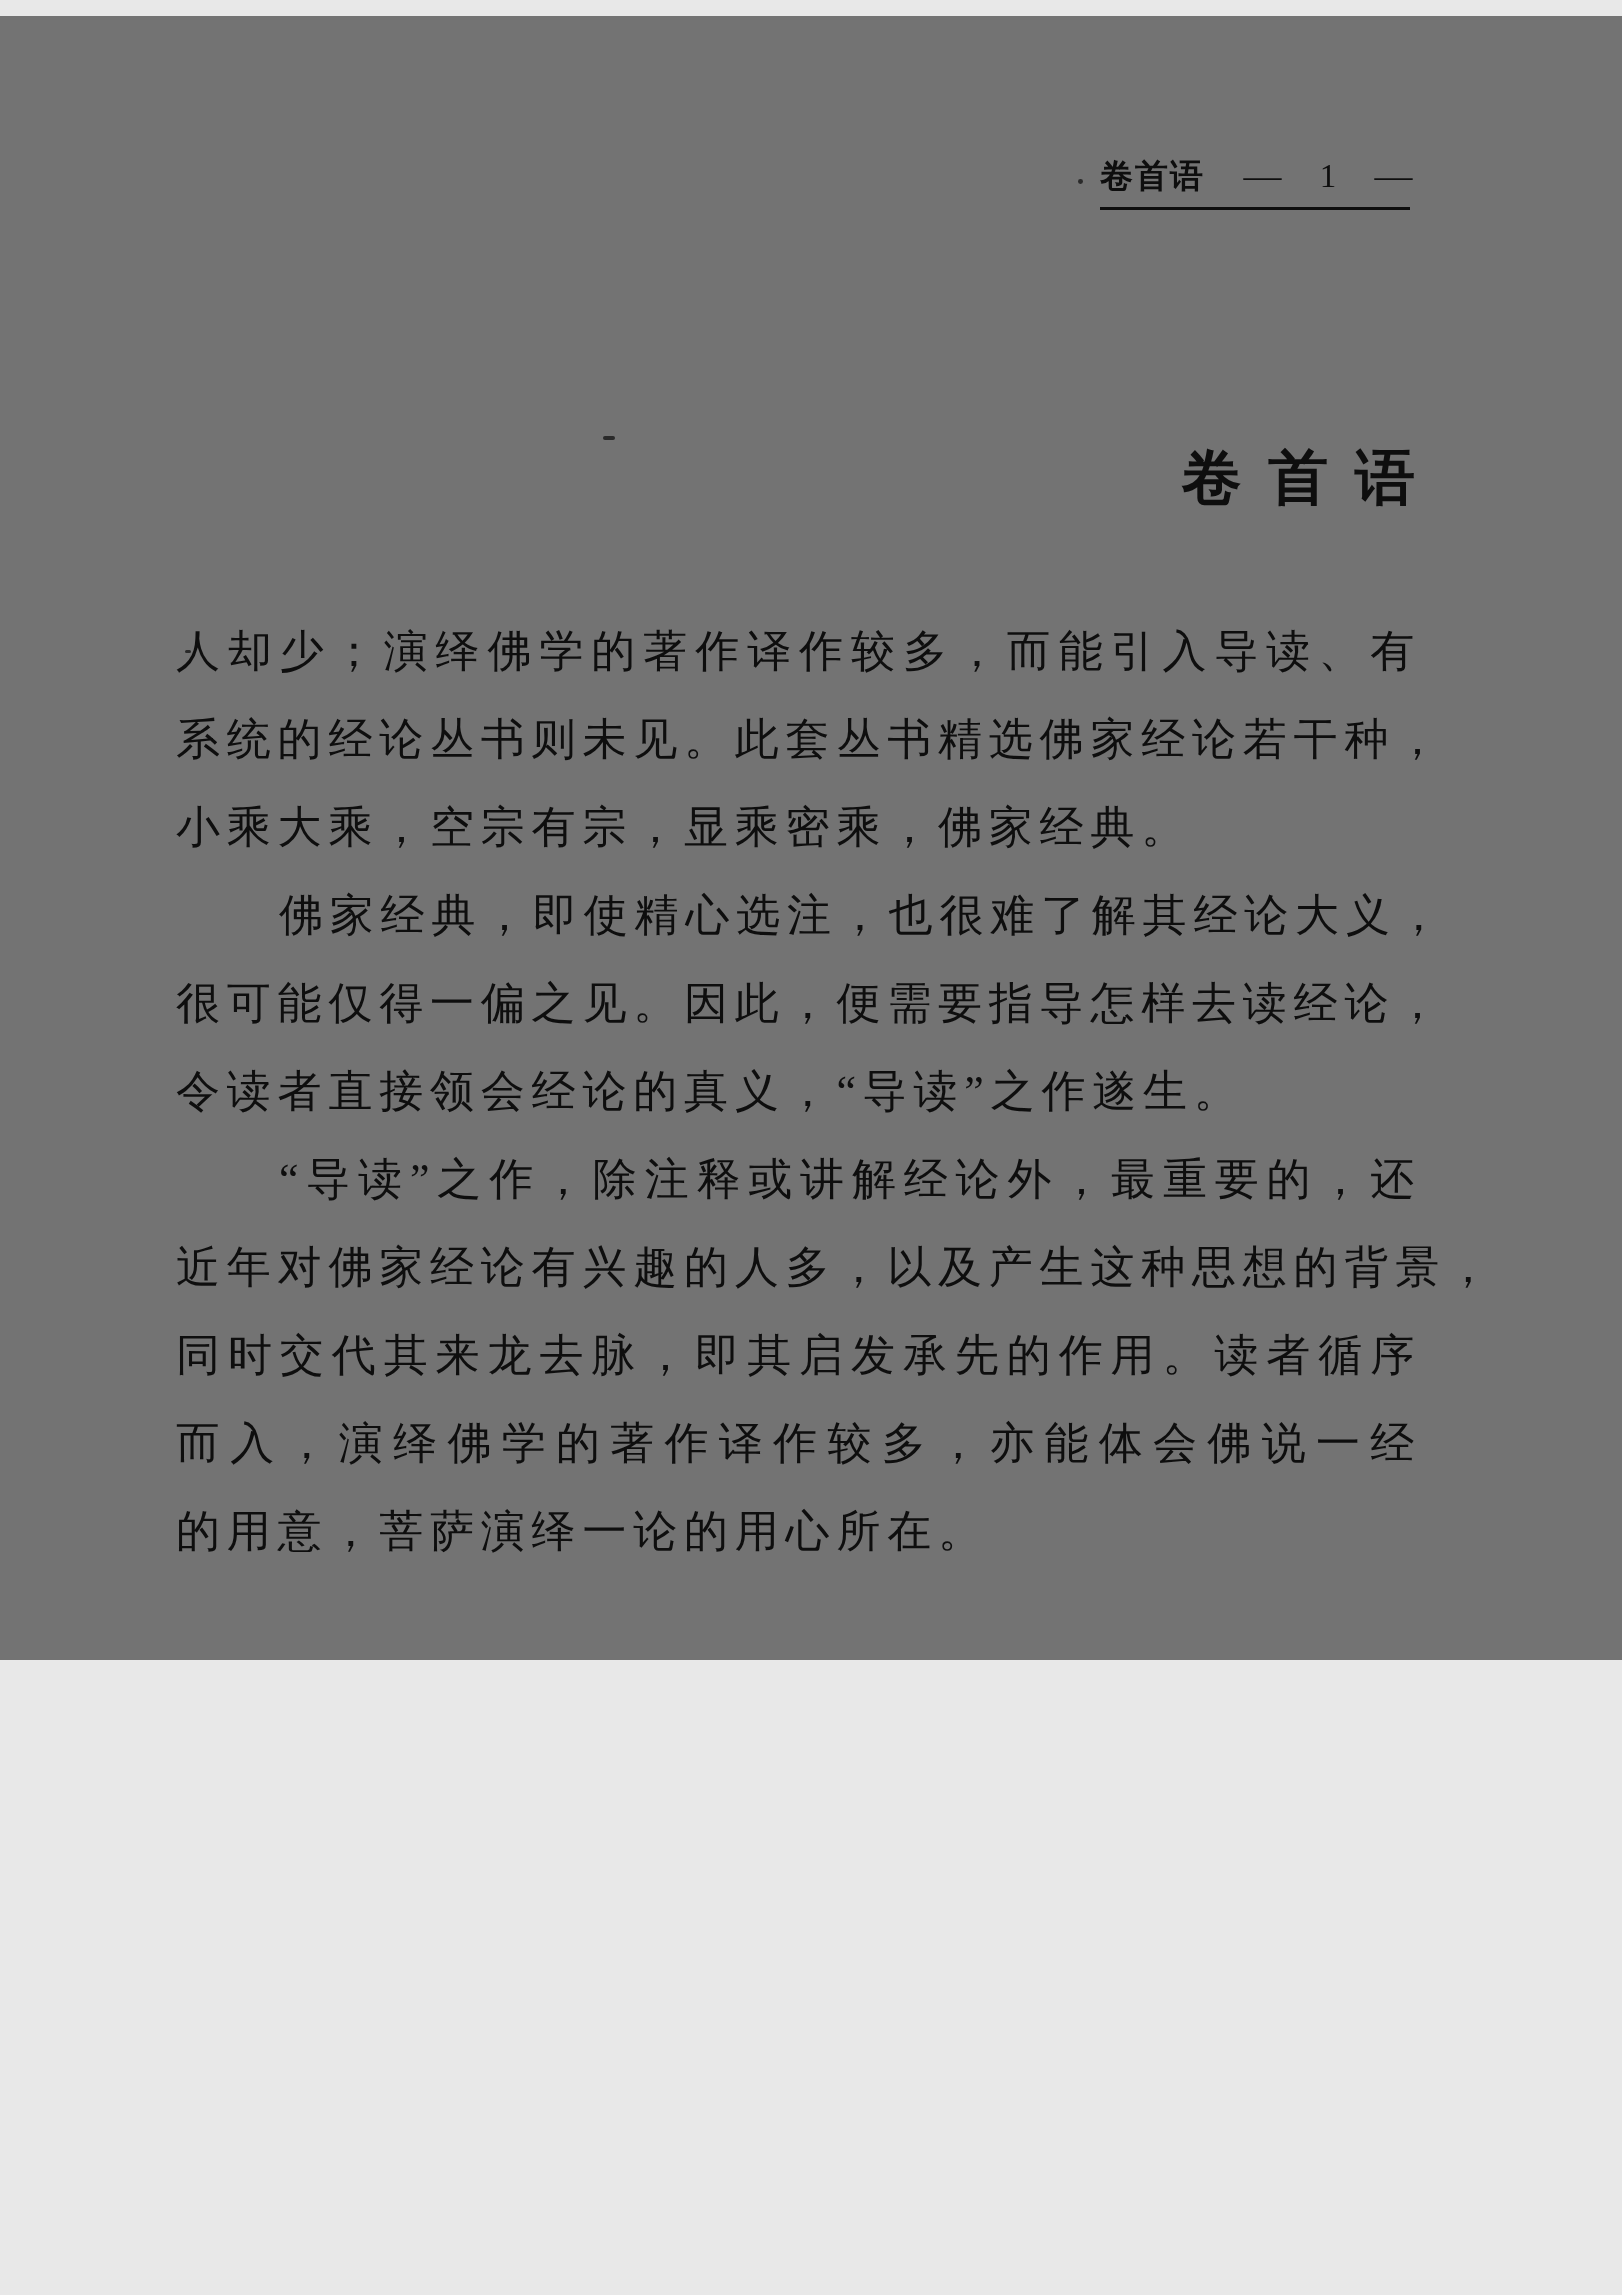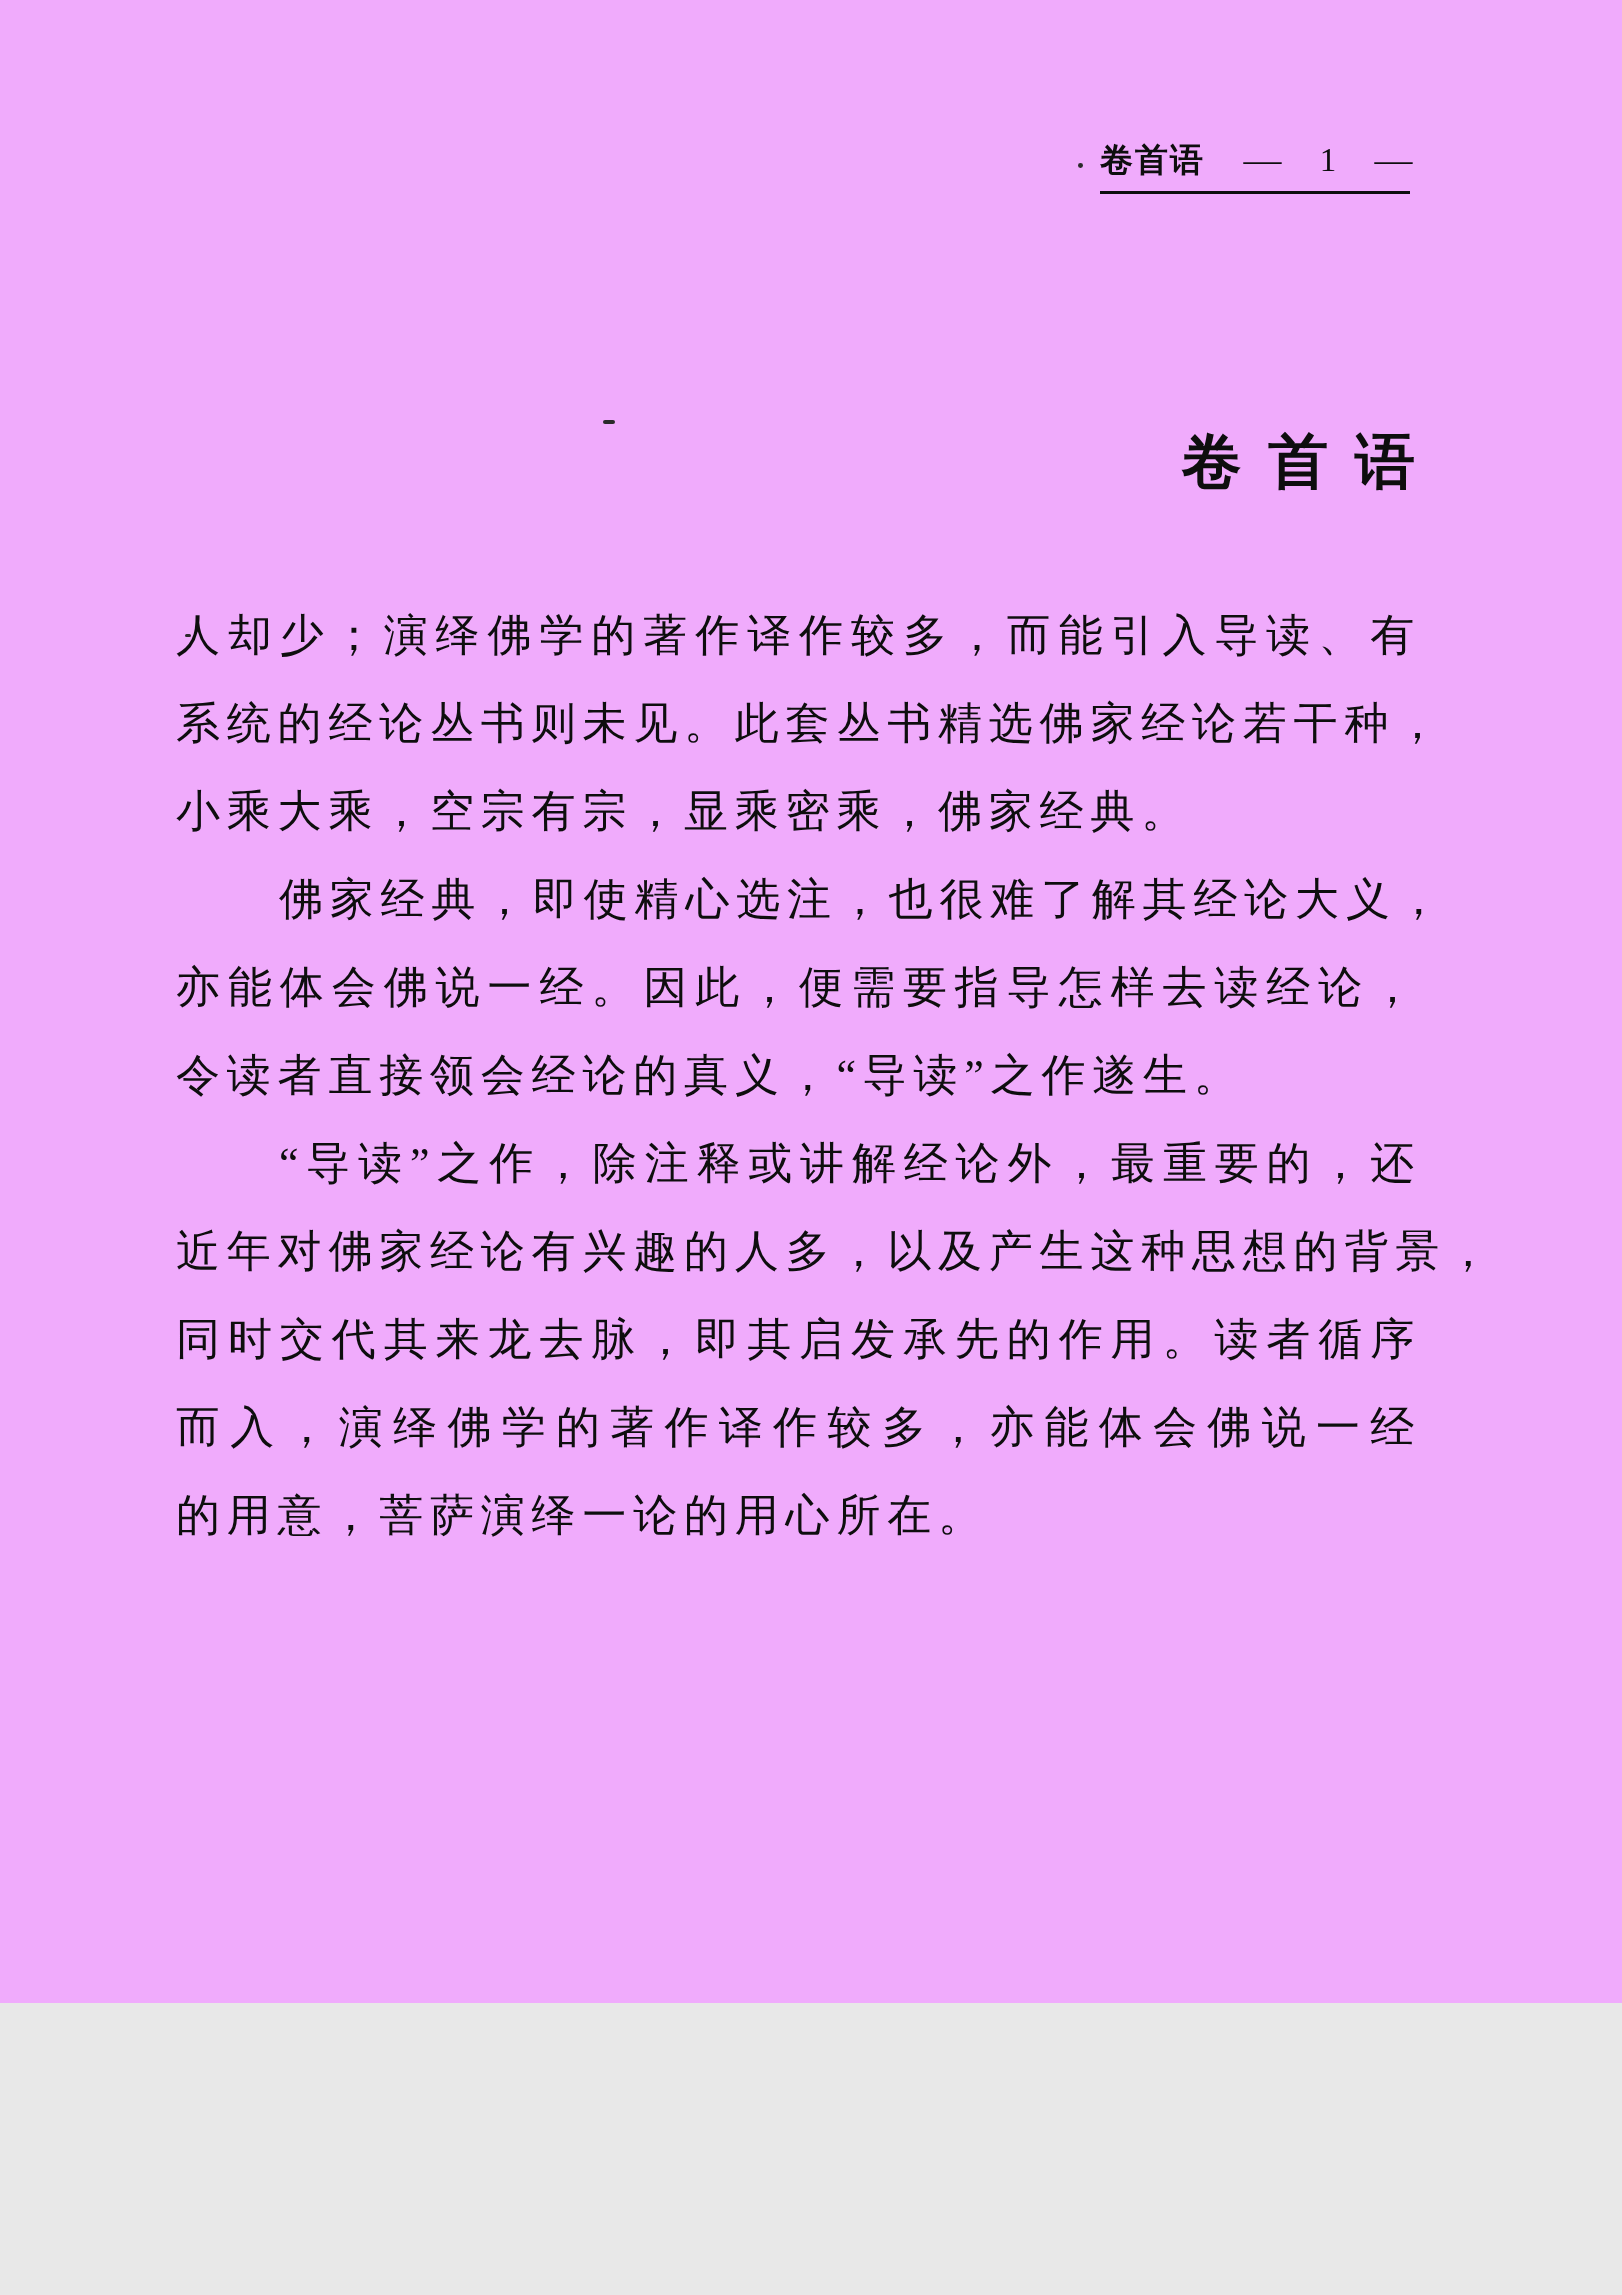--- a/index.html
+++ b/index.html
@@ -3,23 +3,23 @@
 <meta charset="utf-8">
 <style>
   html, body {
     margin: 0;
     padding: 0;
     background: #e8e8e8;
   }
   .page {
     position: relative;
     width: 1623px;
-    height: 2003px;
-    margin: 0 auto;
-    background: #f0abfc;
+    height: 1644px;
+    margin: 16px auto;
+    background: #737373;
     color: #0e0e0e;
     font-family: "Liberation Serif", "DejaVu Serif", serif;
     overflow: hidden;
   }
   
   .running-header {
     position: absolute;
     top: 142px;
     left: 1100px;
     width: 310px;
@@ -104,21 +104,21 @@
 
   <h1 class="page-title">卷 首 语</h1>
 
   <div class="textblock">
 
     <div class="line fill">人却少；演绎佛学的著作译作较多，而能引入导读、有</div>
     <div class="line fill">系统的经论丛书则未见。此套丛书精选佛家经论若干种，</div>
     <div class="line">小乘大乘，空宗有宗，显乘密乘，佛家经典。</div>
 
     <div class="line fill indent">佛家经典，即使精心选注，也很难了解其经论大义，</div>
-    <div class="line fill">亦能体会佛说一经。因此，便需要指导怎样去读经论，</div>
+    <div class="line fill">很可能仅得一偏之见。因此，便需要指导怎样去读经论，</div>
     <div class="line">令读者直接领会经论的真义，“导读”之作遂生。</div>
 
     <div class="line fill indent">“导读”之作，除注释或讲解经论外，最重要的，还</div>
     <div class="line fill">近年对佛家经论有兴趣的人多，以及产生这种思想的背景，</div>
     <div class="line fill">同时交代其来龙去脉，即其启发承先的作用。读者循序</div>
     <div class="line fill">而入，演绎佛学的著作译作较多，亦能体会佛说一经</div>
     <div class="line">的用意，菩萨演绎一论的用心所在。</div>
 
   </div>
 

